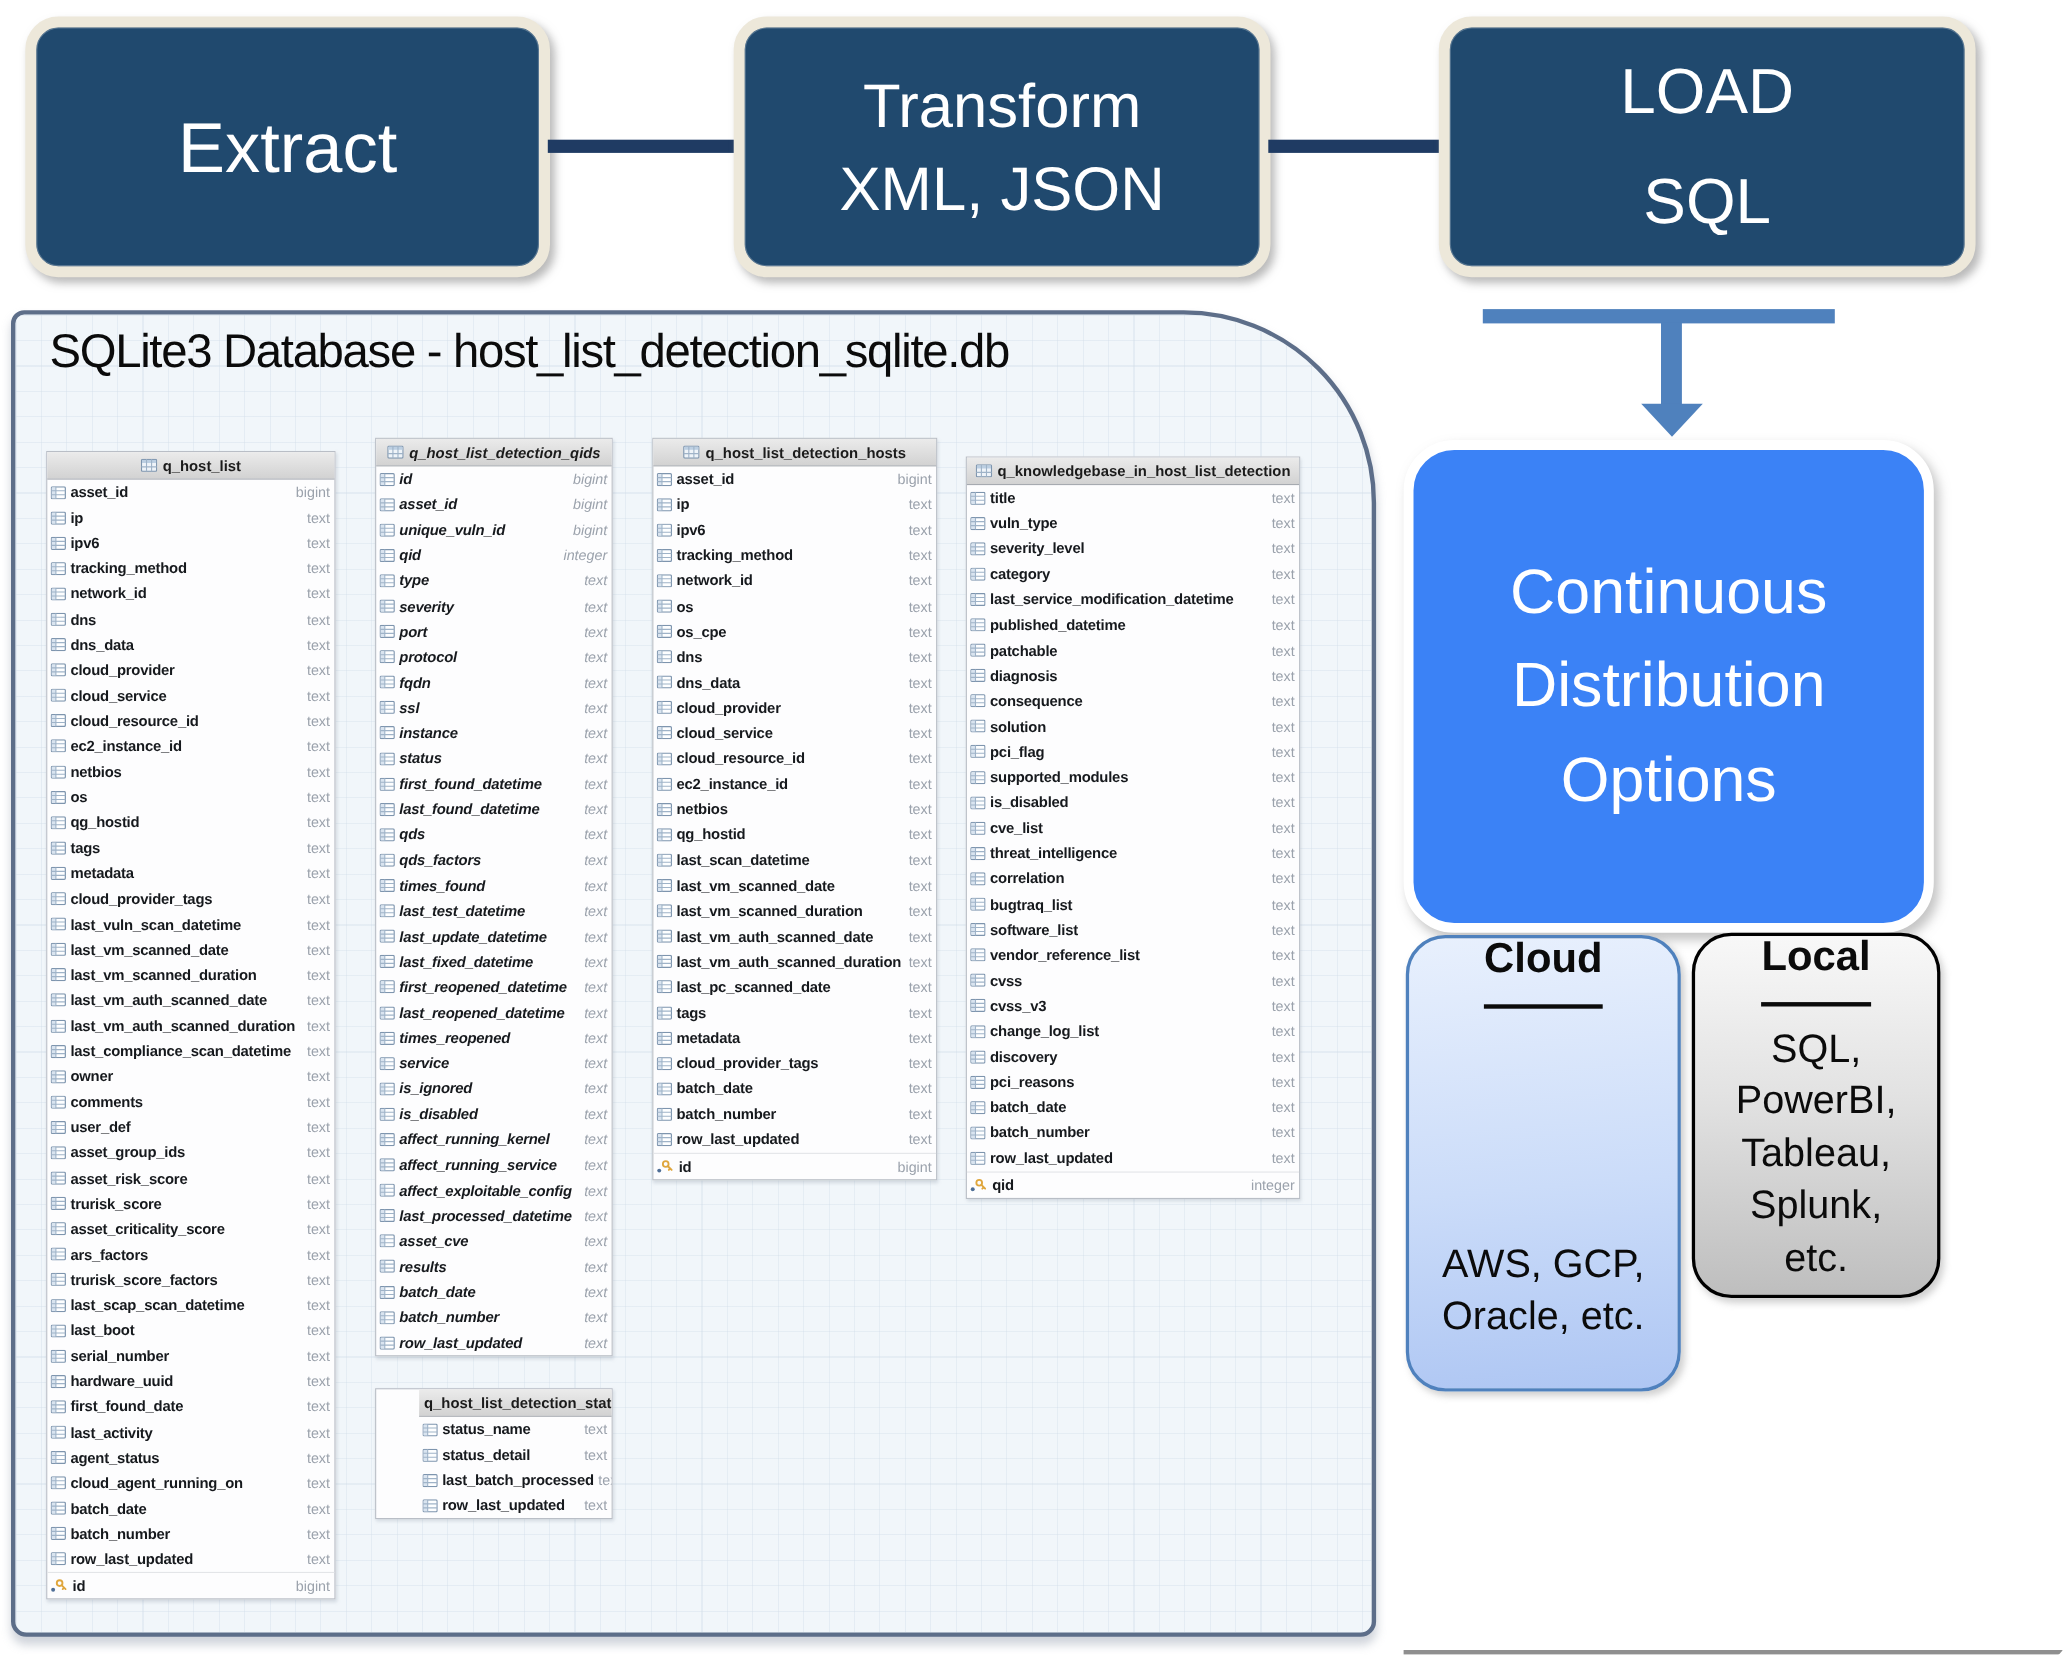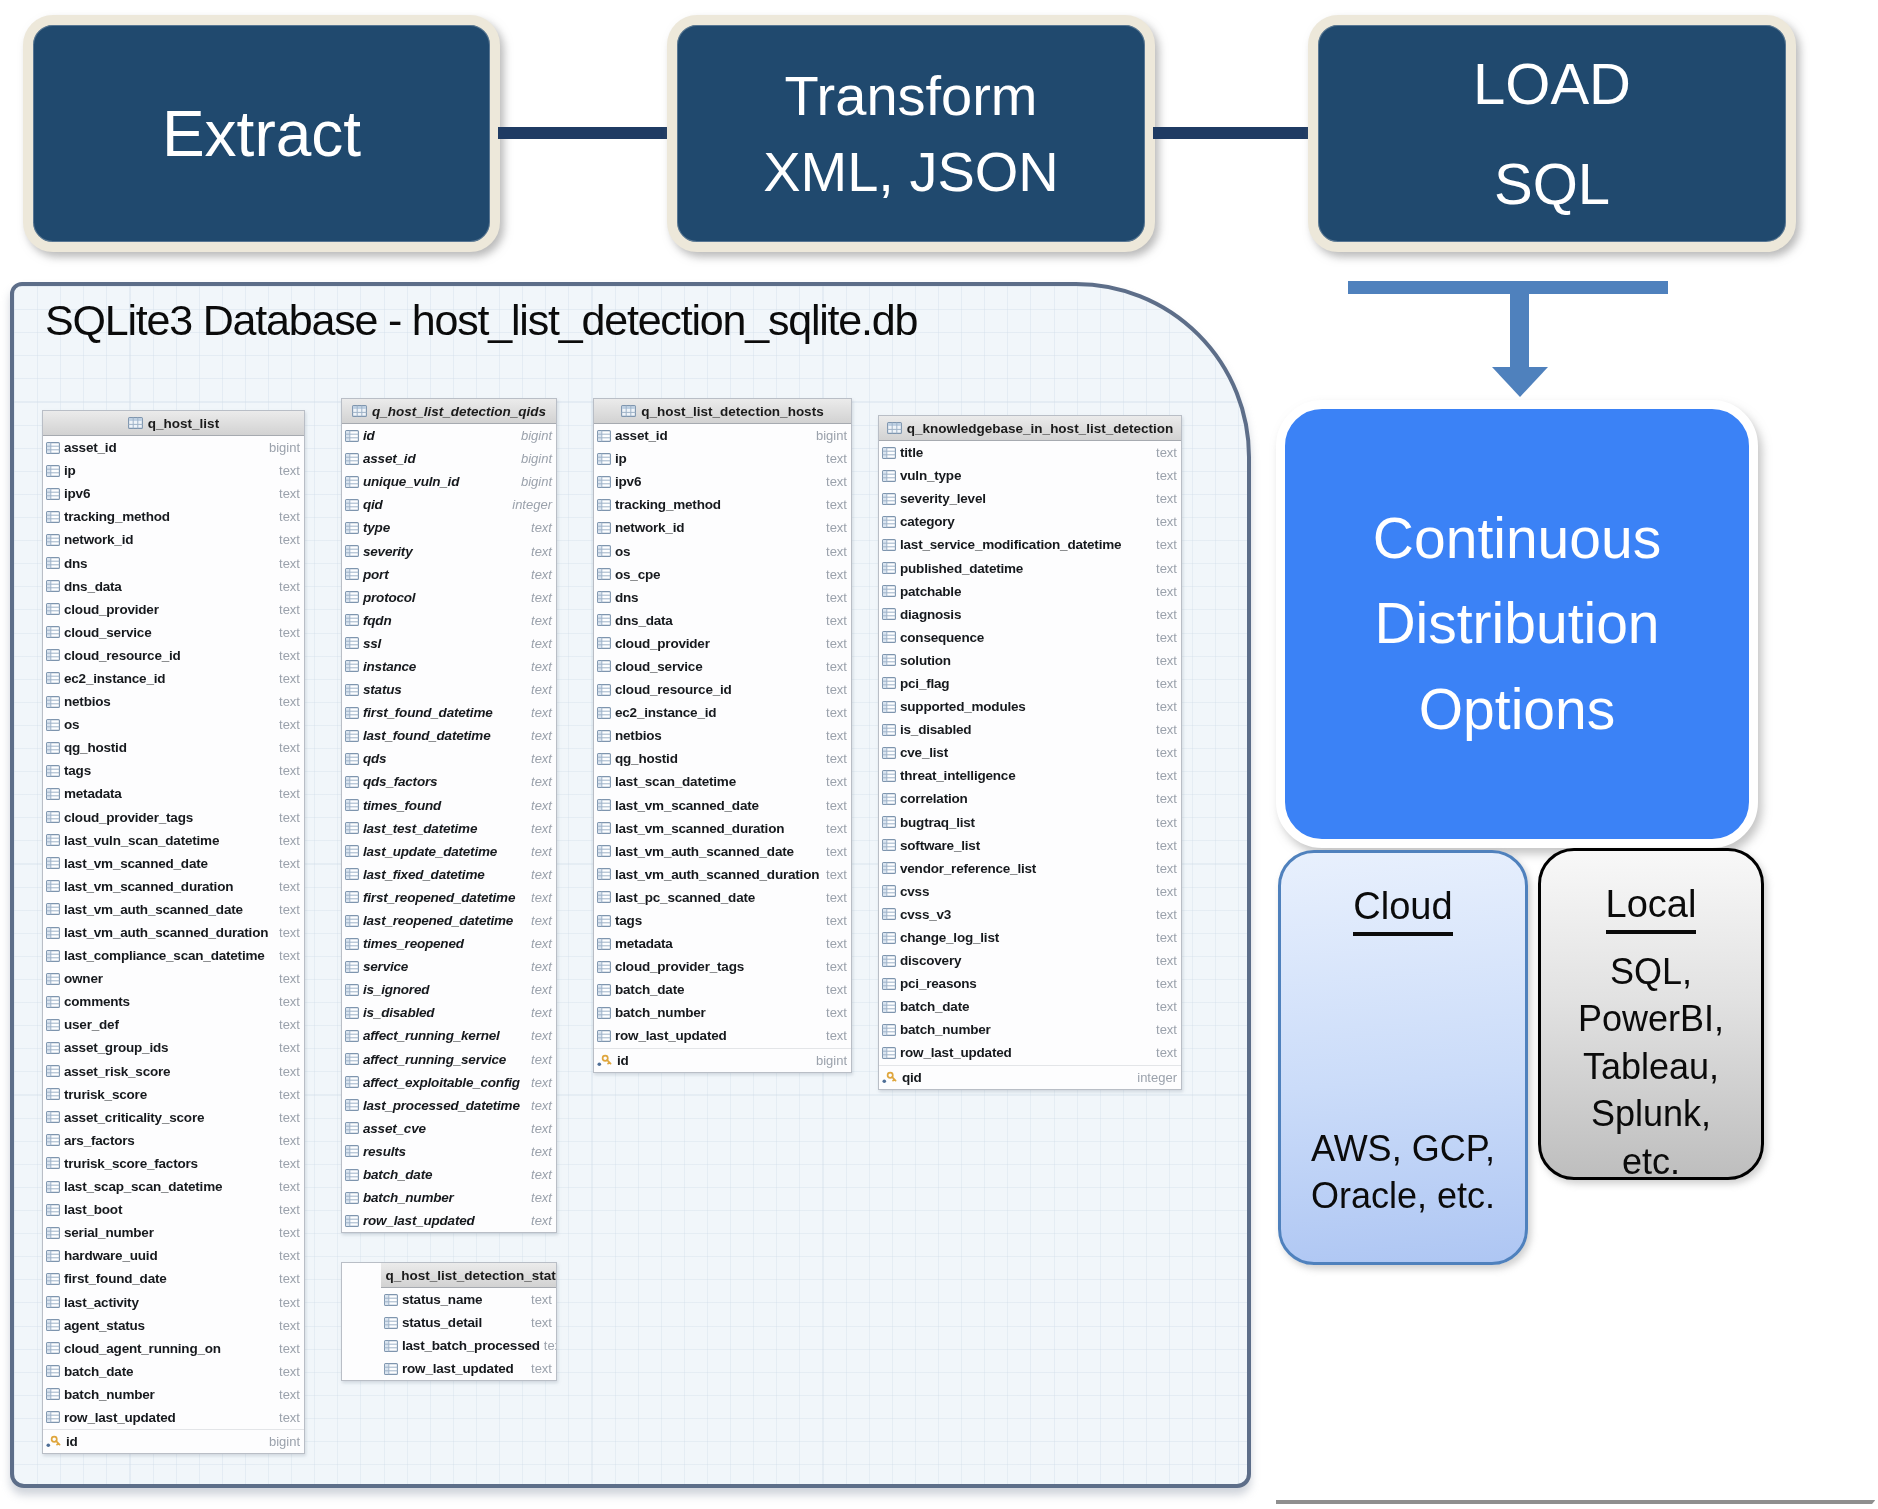--- a/index.html
+++ b/index.html
@@ -84,22 +84,22 @@
     left:1278px;top:850px;width:250px;height:415px;
     border:3px solid #4F81BD;
     background:linear-gradient(175deg,#E8F0FD 0%,#CBDCF9 55%,#AEC6F3 100%);
   }
   .local-box{
     left:1538px;top:848px;width:226px;height:332px;
     border:3px solid #000000;
     background:linear-gradient(#F8F8F8 0%,#E2E2E2 45%,#BEBEBE 100%);
   }
   .opt-title{
-    margin-top:34px;font-size:38px;font-weight:normal;
-    border-bottom:4px solid #0b0b0b;padding-bottom:5px;line-height:1.05;
+    font-size:38px;font-weight:bold;
+    border-bottom:4px solid #0b0b0b;padding-bottom:20px;line-height:1.05;
   }
   .opt-body{font-size:36px;line-height:1.32;}
   .cloud-body{margin-top:auto;margin-bottom:42px;}
   .local-body{margin-top:14px;}
   .edge-line{position:absolute;left:1276px;top:1500px;width:602px;height:4px;background:#8F8F8F;}
 </style>
 </head>
 <body>
 
 <div class="canvas">

